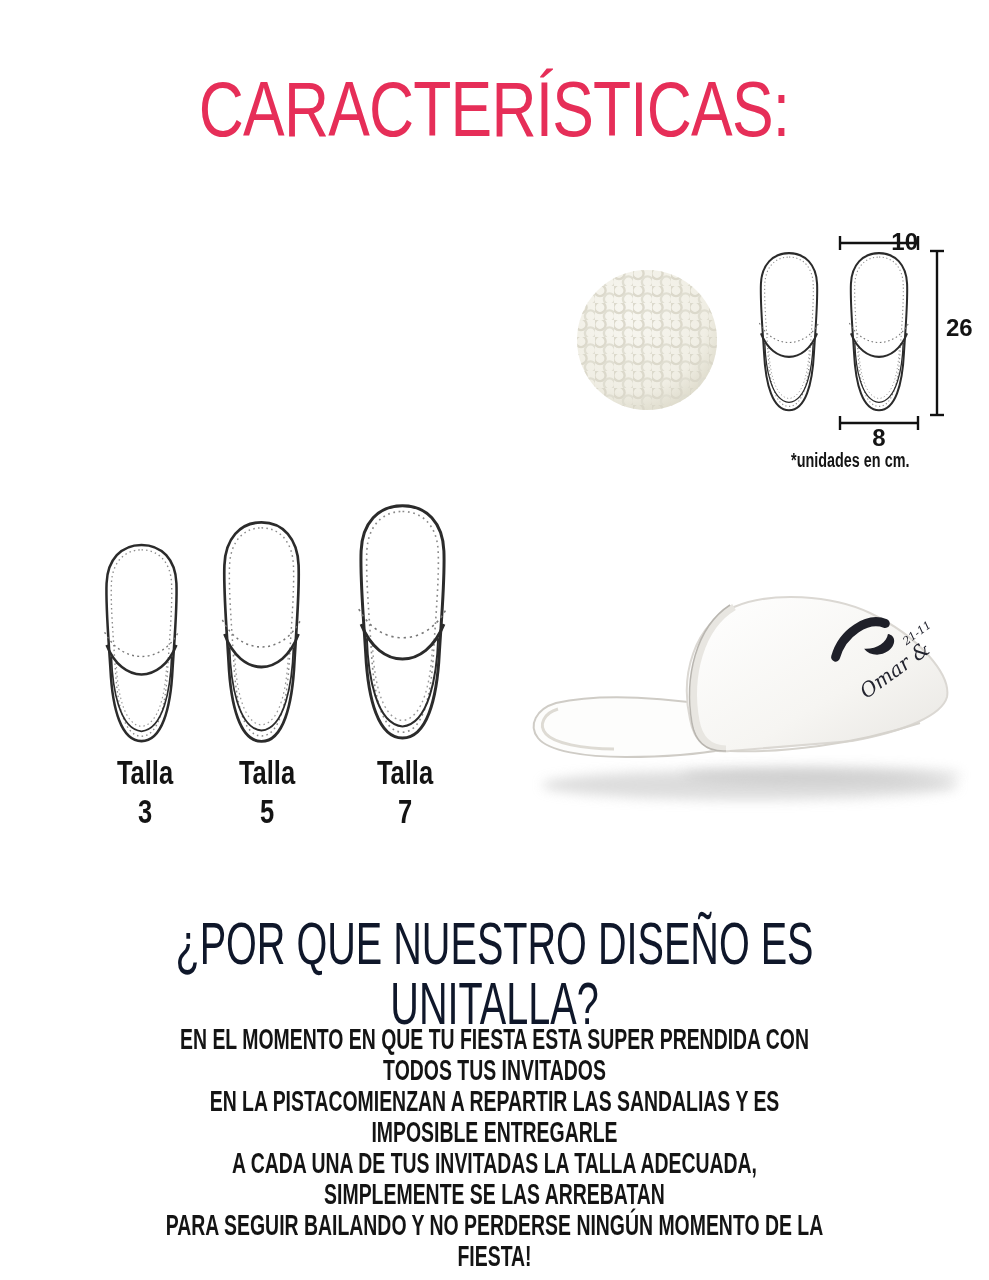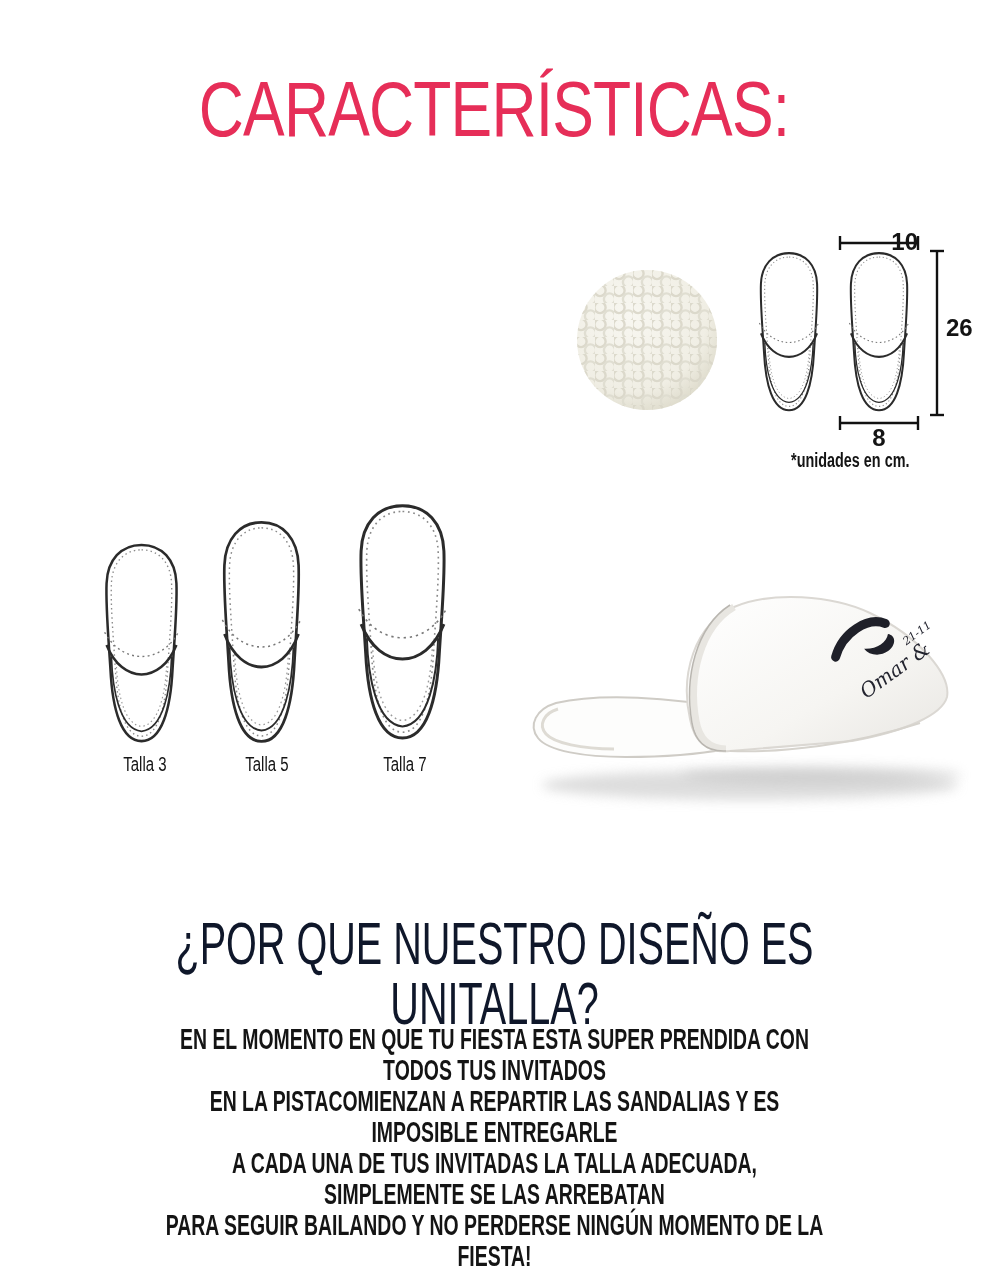--- a/index.html
+++ b/index.html
@@ -23,21 +23,21 @@
 
   .pair-wrap{position:absolute;left:740px;top:220px;width:249px;height:255px;}
   .pair-wrap svg.dims{position:absolute;left:0;top:0;}
   .dim-label{position:absolute;font-weight:bold;font-size:24px;text-align:center;line-height:1;}
   .units-note{position:absolute;left:18px;top:229px;width:185px;text-align:center;
               font-weight:bold;font-size:20px;}
   .units-note .sx{transform:scaleX(0.72);}
 
   .slipper-svg{position:absolute;}
 
-  .talla{position:absolute;width:100px;text-align:center;font-weight:normal;font-size:20px;top:753px;}
+  .talla{position:absolute;width:100px;text-align:center;font-weight:bold;font-size:34px;top:753px;}
   .talla .sx{transform:scaleX(0.75);}
   .design-caption{position:absolute;left:60px;top:792px;width:470px;text-align:center;
                   font-weight:bold;font-size:26px;}
   .design-caption .sx{transform:scaleX(0.74);}
   .design-caption .hl{color:#8f8f8f;}
 
   .photo{position:absolute;left:522px;top:585px;width:467px;height:245px;}
   .script-text{font-family:"DejaVu Serif","Liberation Serif",serif;font-style:italic;fill:#23242f;}
 
   .question{position:absolute;top:906px;left:0;right:0;text-align:center;margin:8px;

